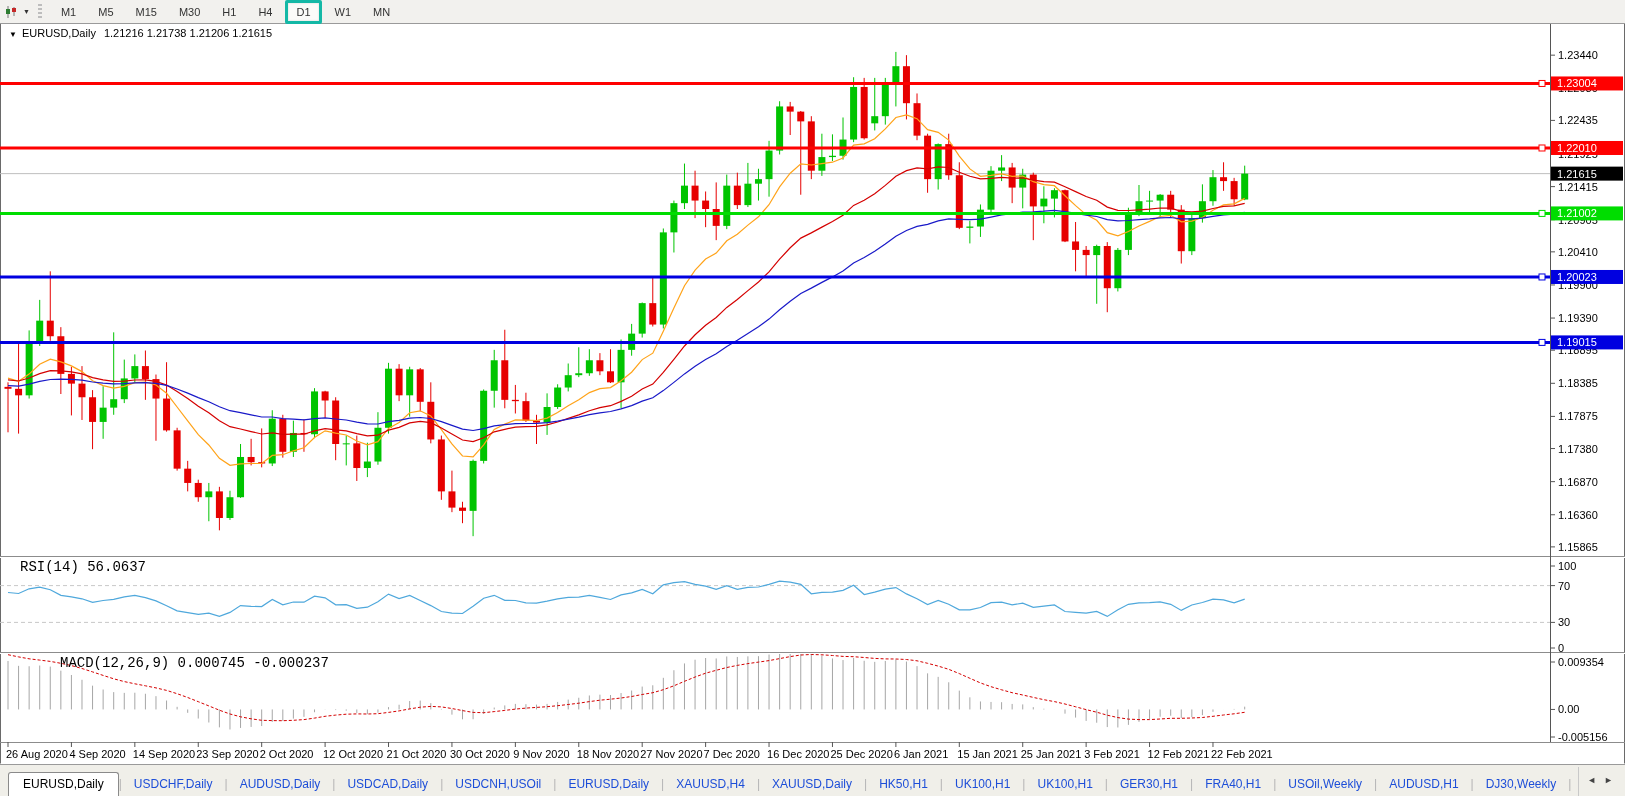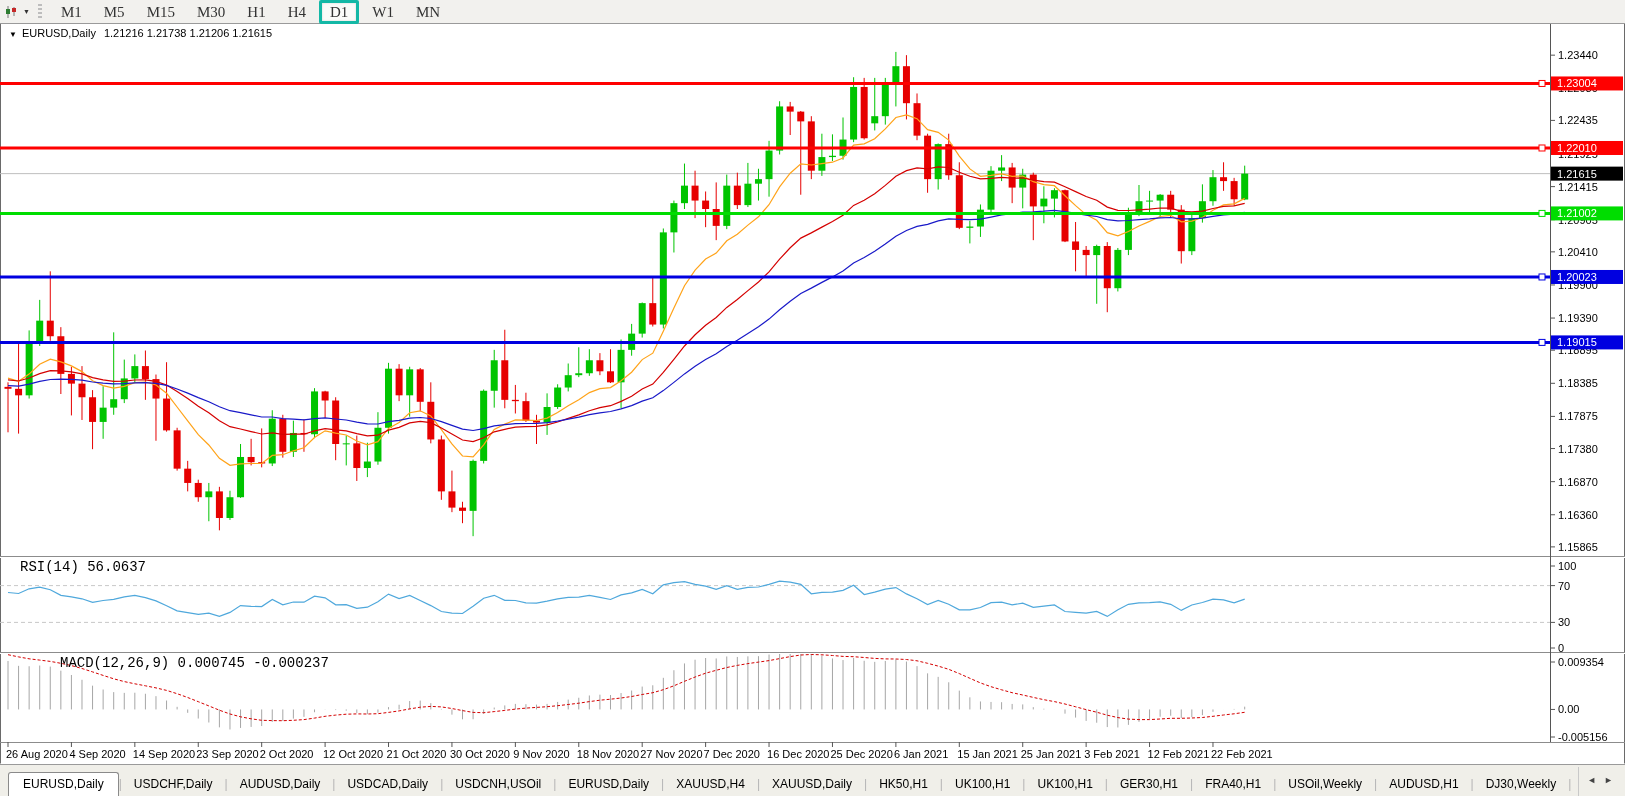--- a/index.html
+++ b/index.html
@@ -6,35 +6,35 @@
   body{width:1625px;height:796px;overflow:hidden;position:relative;background:#fff;
        font-family:"Liberation Sans","DejaVu Sans",sans-serif;-webkit-font-smoothing:antialiased;}
   #chart-svg{position:absolute;left:0;top:0;z-index:0;}
   
   .toolbar{position:absolute;left:0;top:0;width:1625px;height:23px;background:#f2f1ee;
            border-bottom:1px solid #9a9a9a;z-index:2;display:flex;align-items:center;}
   .tool-icon{width:20px;height:18px;margin-left:1px;display:flex;align-items:center;justify-content:center;}
   .tool-caret{font-size:7px;color:#333;margin:0 4px 0 2px;}
   .grip{width:4px;height:16px;margin:0 8px 0 4px;
         background:repeating-linear-gradient(to bottom,#bdbdbd 0 2px,#f2f1ee 2px 4px);}
-  .tfbtn{font-size:15px;color:#333;padding:2px 8px;margin:0 2px;border:1px solid transparent;
-         border-radius:2px;cursor:default;line-height:14px;font-family:Liberation Serif, serif;}
+  .tfbtn{font-size:11px;color:#333;padding:2px 8px;margin:0 2px;border:1px solid transparent;
+         border-radius:2px;cursor:default;line-height:14px;}
   .tfbtn.active{background:#fbfbf9;border:3px solid #14b8a6;box-shadow:inset 0 0 2px #d0d0d0;}
   
   .chart-title{position:absolute;left:9px;top:27px;z-index:2;font-size:11px;color:#000;}
   .chart-title .cmark{font-size:8px;margin-right:5px;}
   .chart-title .sym{margin-right:8px;}
   .panel-label{position:absolute;left:20px;z-index:2;font-size:14px;color:#000;font-family:Liberation Mono, monospace;}
   #rsi-label{top:559px;}
   #macd-label{top:655px;margin-left:40px;}
   
   .tabbar{position:absolute;left:0;top:764px;width:1625px;height:32px;background:#f0efe9;
           border-top:1px solid #9a9a9a;z-index:2;display:flex;align-items:flex-end;}
   .tabstrip{display:flex;align-items:flex-end;height:26px;flex:1;overflow:hidden;padding-left:8px;}
-  .tab{font-size:12px;color:#000000;padding:4px 12px 6px 12px;white-space:nowrap;cursor:default;}
+  .tab{font-size:12px;color:#1d4ed8;padding:4px 12px 6px 12px;white-space:nowrap;cursor:default;}
   .tab.active{background:#fff;color:#000;border:1px solid #8a8a8a;border-bottom:none;
               border-radius:3px 3px 0 0;padding:4px 14px 7px 14px;margin-bottom:-1px;}
   .tabdiv{color:#b5b5b5;font-size:12px;padding-bottom:6px;}
   .tabscroll{display:flex;align-items:center;height:26px;padding:0 8px 4px 4px;border-left:1px solid #c9c9c9;}
   .scrollbtn{font-size:9px;color:#444;padding:2px 4px;cursor:default;}
 </style>
 </head>
 <body>
 
 <svg id="chart-svg" width="1625" height="796">

